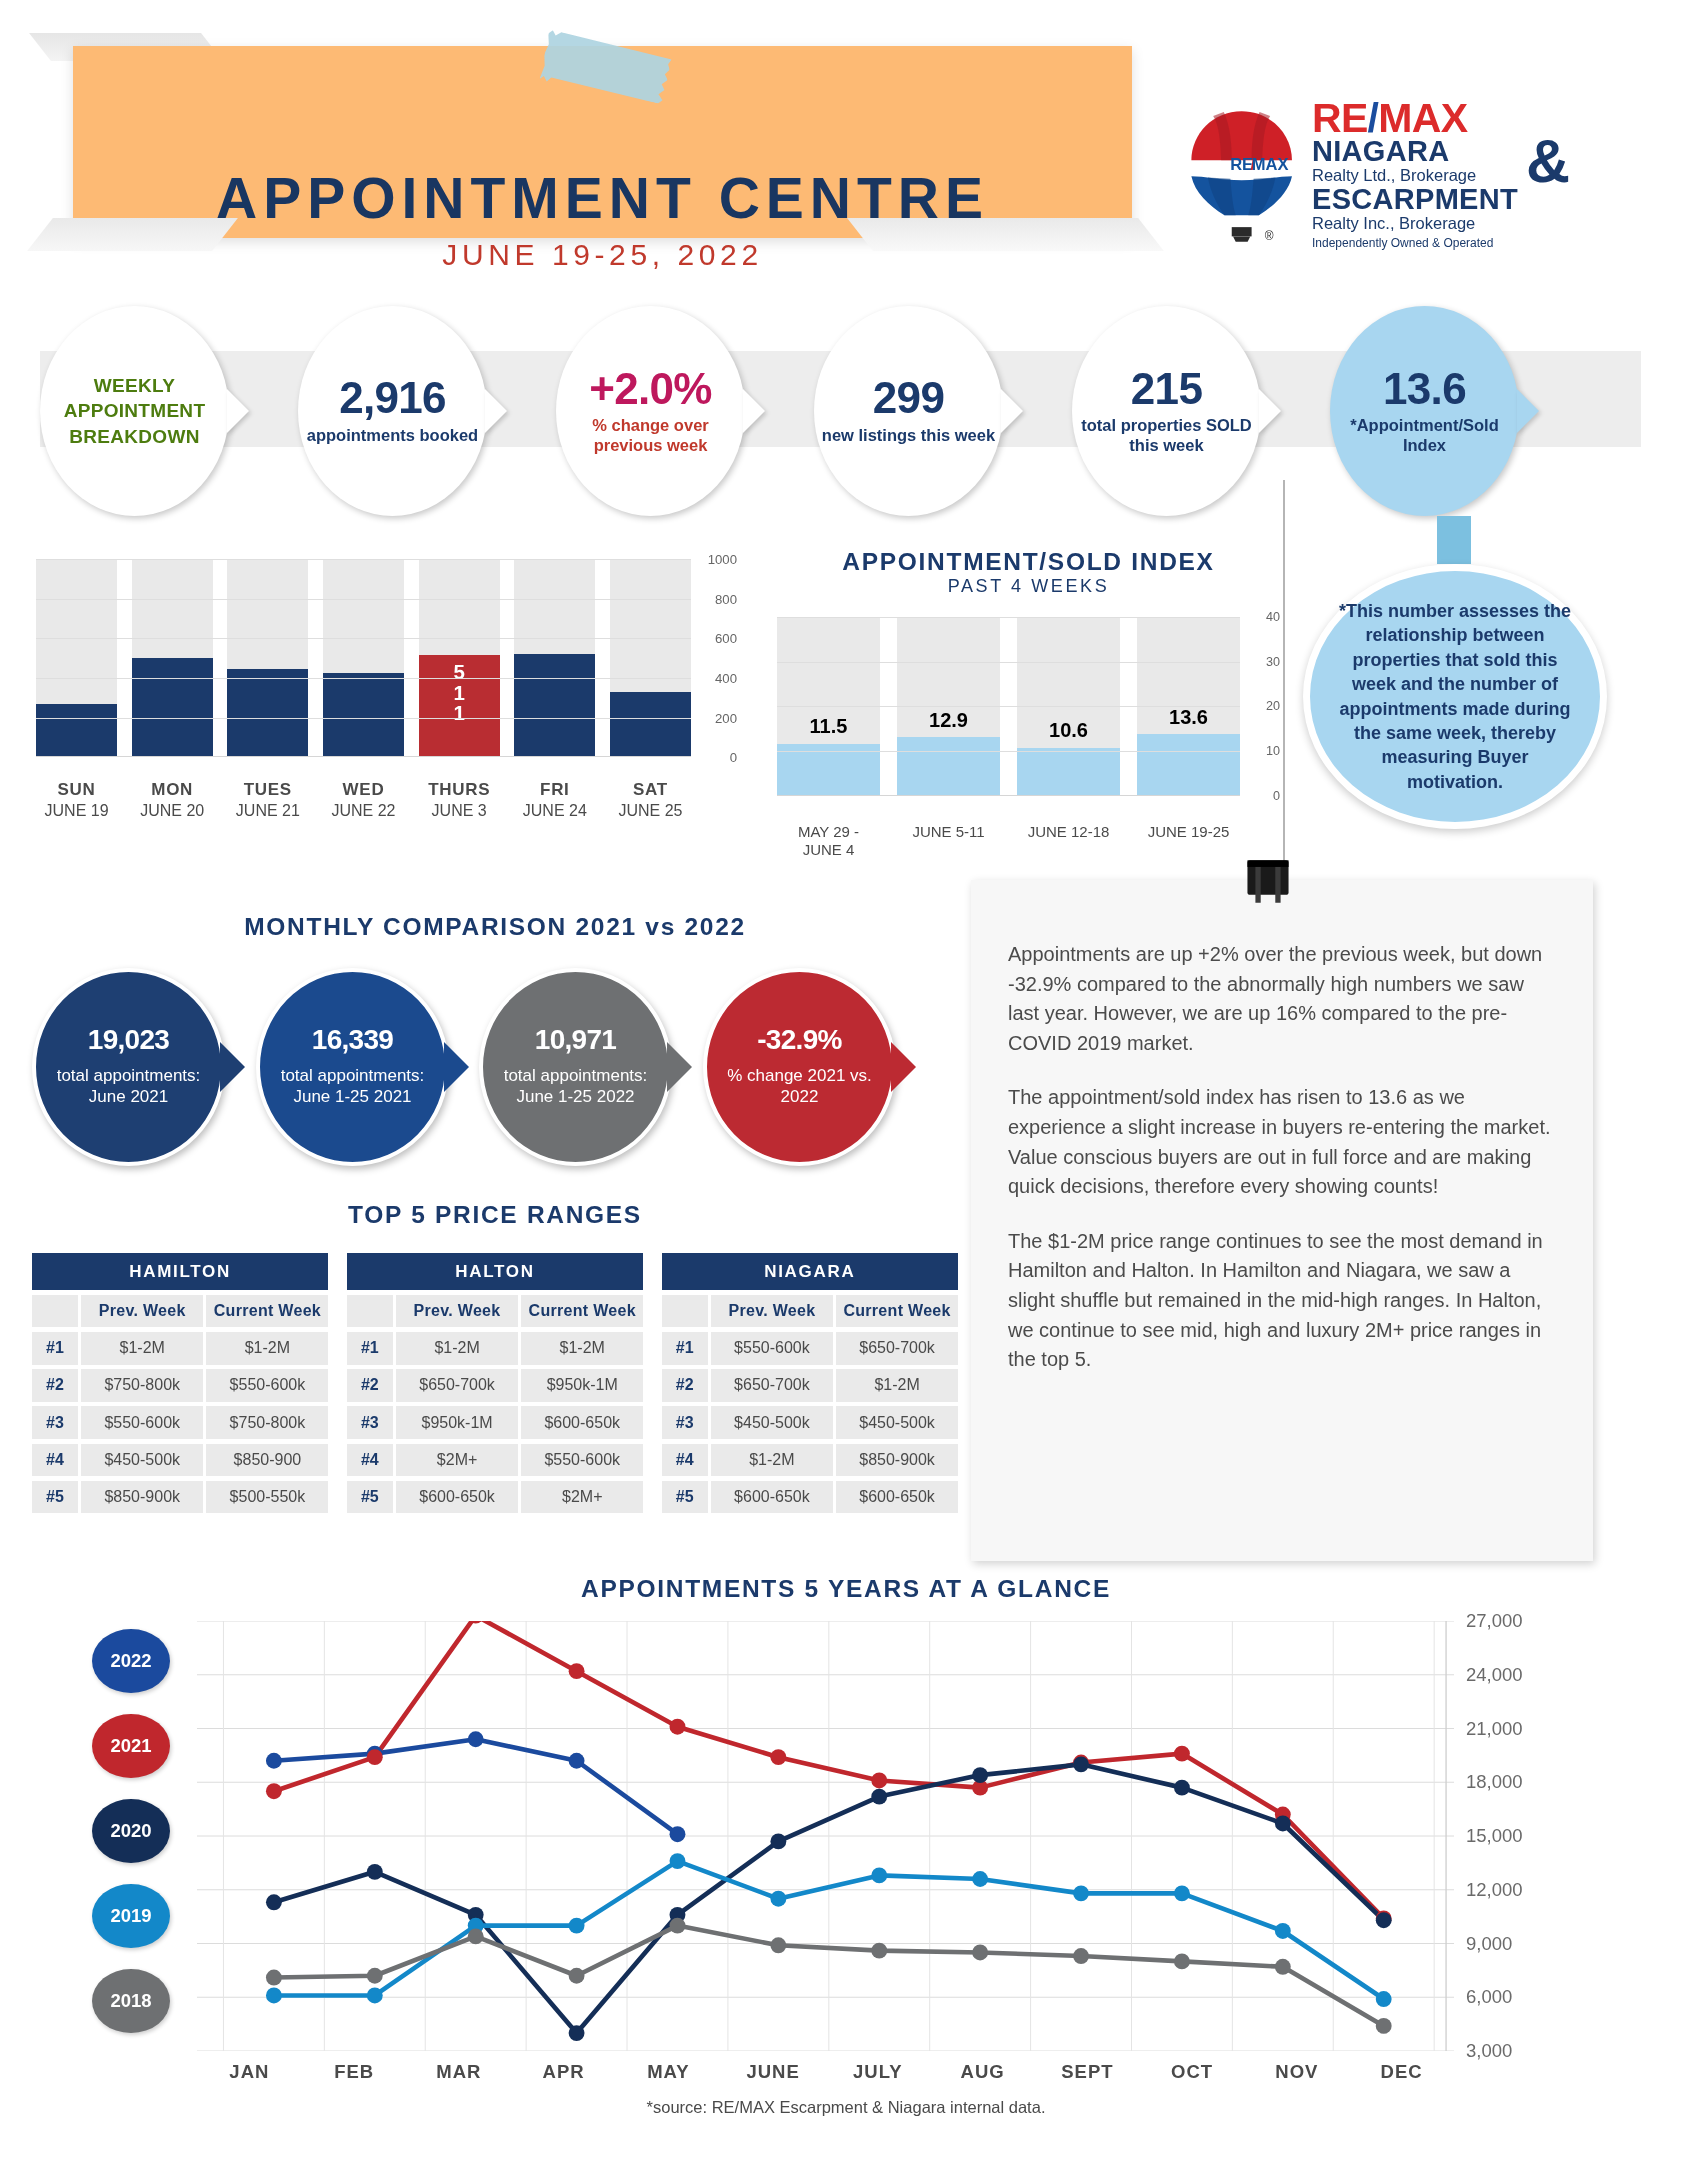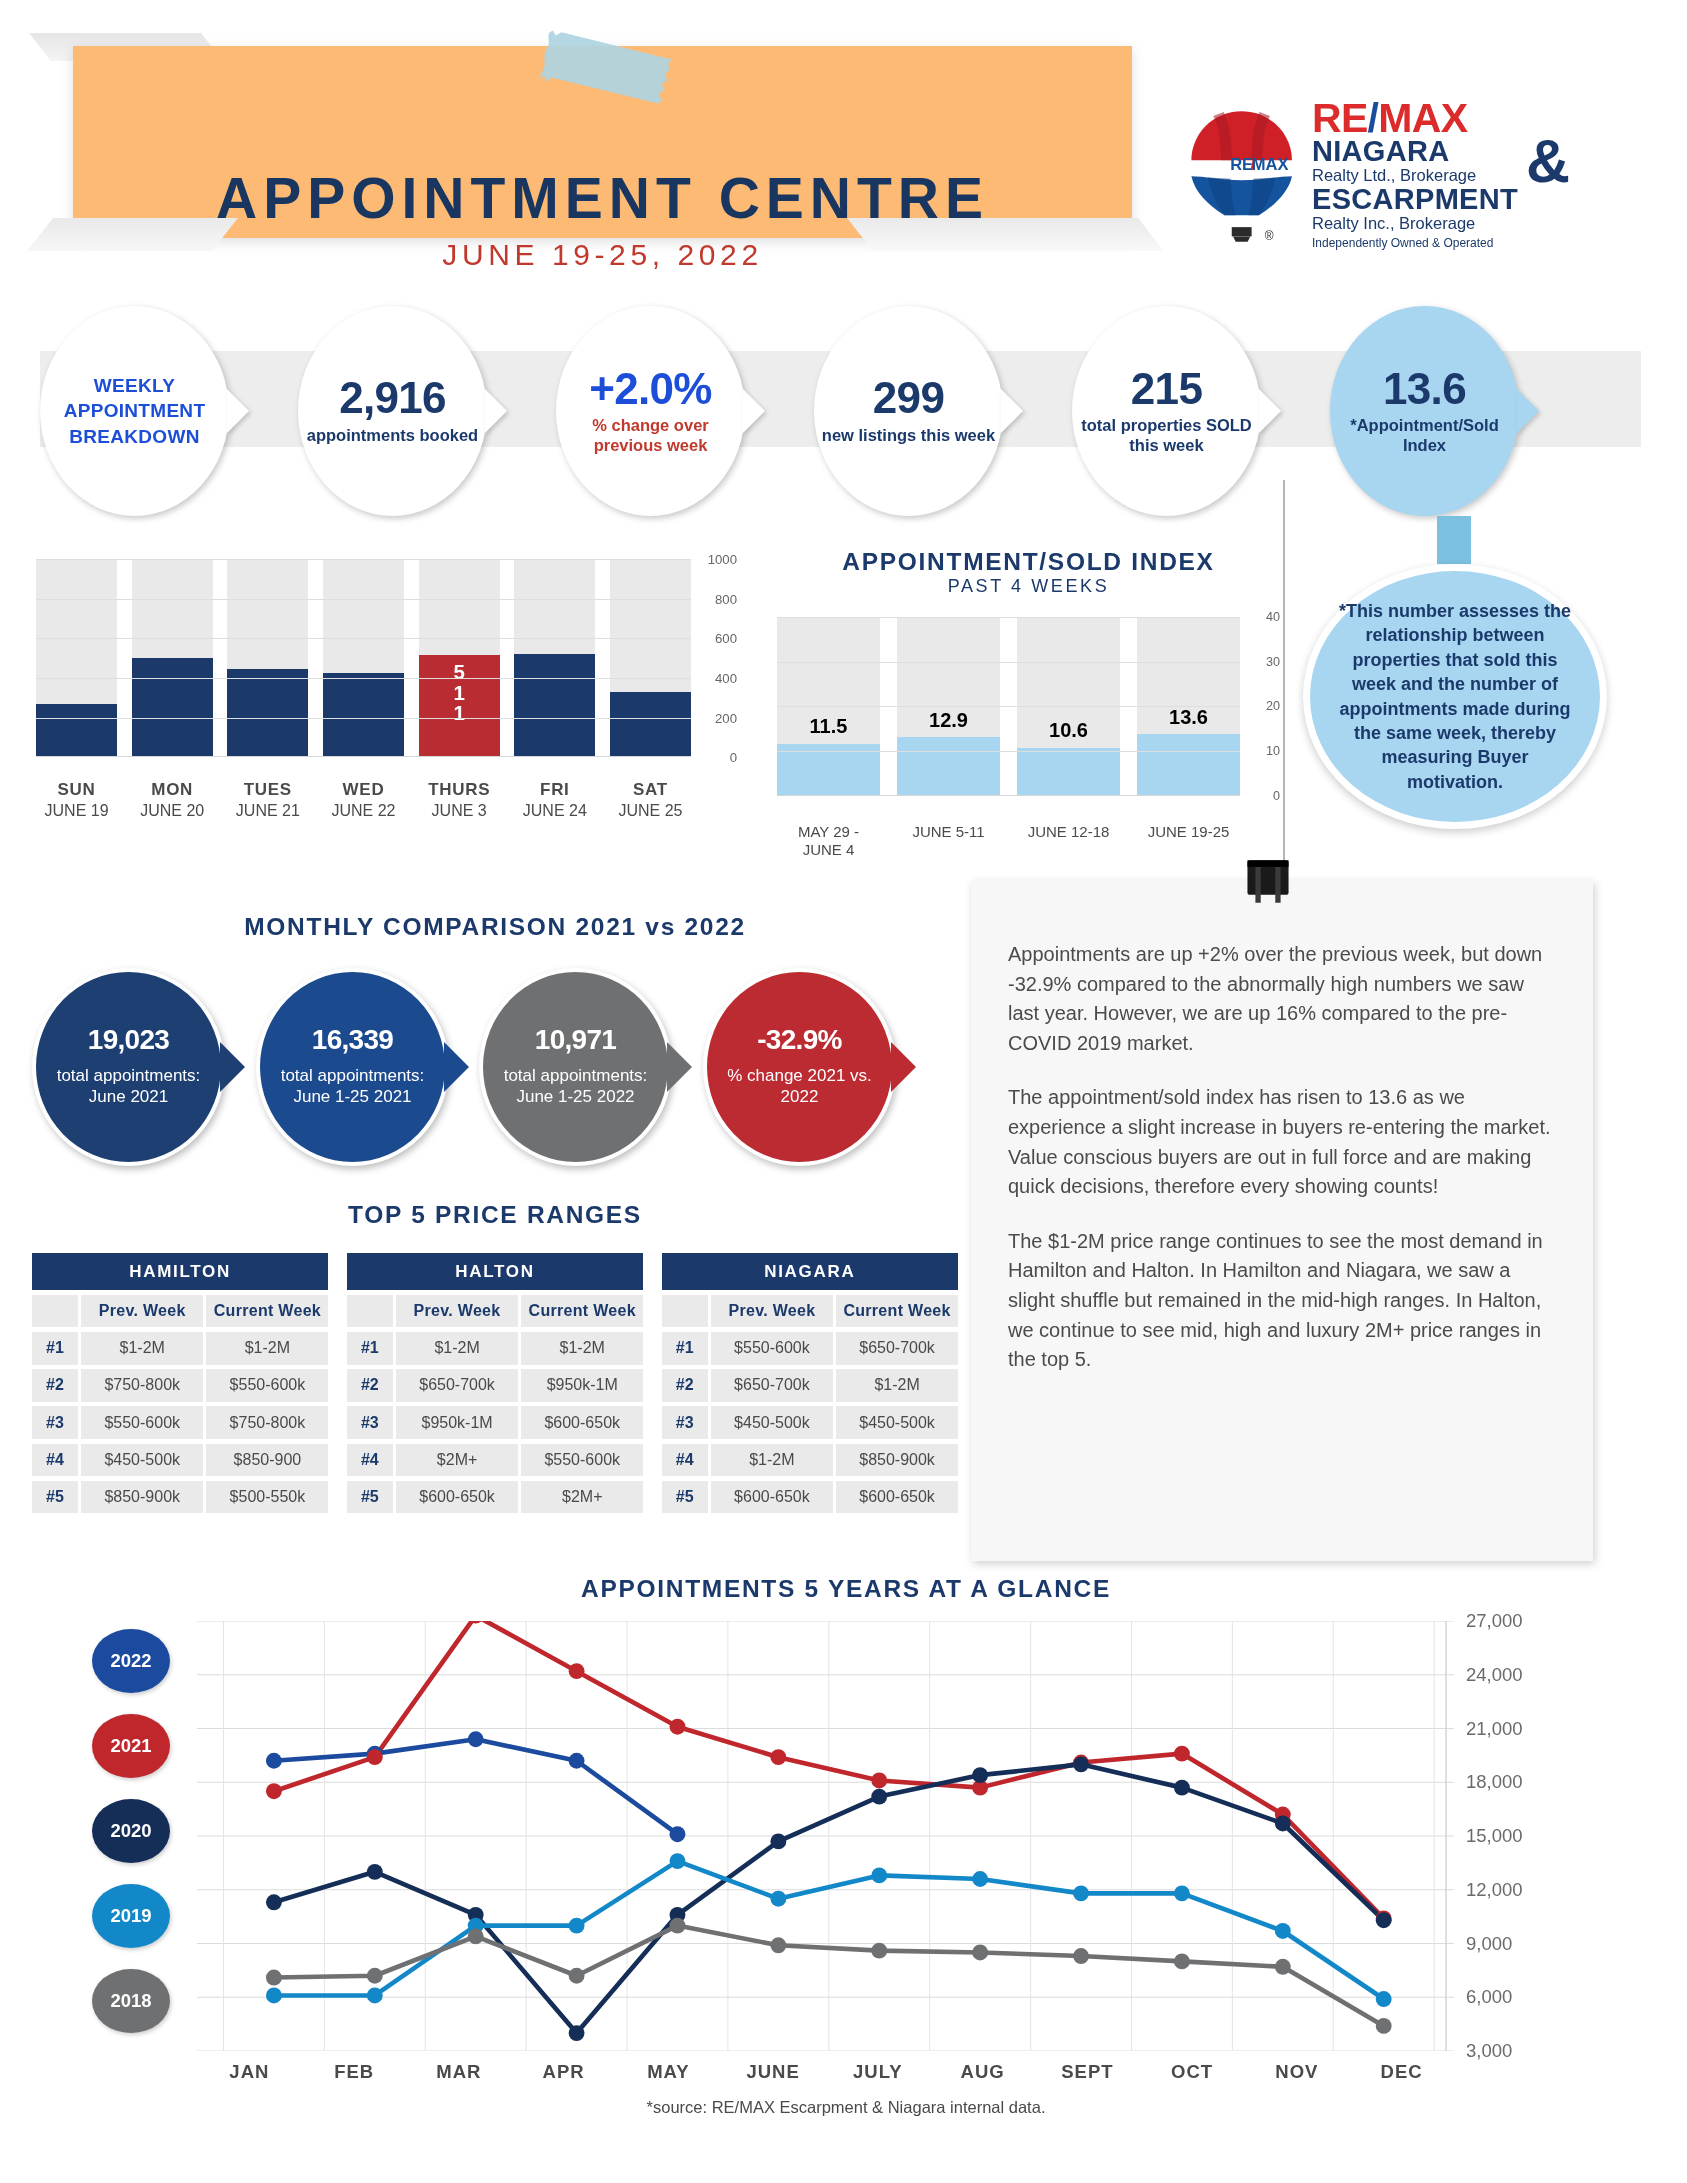--- a/index.html
+++ b/index.html
@@ -73,24 +73,24 @@
     text-align: center;
   }
   .stat.blue { background: #a8d6f0; }
   .stat .chev {
     position: absolute; right: -20px; top: 50%; margin-top: -22.5px;
     width: 0; height: 0; border-top: 22.5px solid transparent; border-bottom: 22.5px solid transparent;
     border-left: 22.5px solid #fff; filter: drop-shadow(2px 2px 2px rgba(0,0,0,0.18));
   }
   .stat.blue .chev { border-left-color: #a8d6f0; }
   .stat .big { font-size: 44px; font-weight: 800; color: #1b3a6b; line-height: 1; letter-spacing: -0.7px; }
-  .stat .big.red { color: #1d4ed8; }
+  .stat .big.red { color: #be185d; }
   .stat .lbl { font-size: 16.5px; font-weight: 700; color: #1b3a6b; line-height: 1.2; margin-top: 5.3px; }
   .stat .lbl.red { color: #c0392c; }
-  .stat .headlbl { font-size: 19px; font-weight: 800; color: #1d4ed8; line-height: 1.35; letter-spacing: 0.3px; }
+  .stat .headlbl { font-size: 19px; font-weight: 800; color: #4d7c0f; line-height: 1.35; letter-spacing: 0.3px; }
 
   
   .sec-title { font-size: 24.5px; font-weight: 800; color: #1b3a6b; letter-spacing: 1.7px; text-align: center; }
   .sec-sub { font-size: 18px; font-weight: 500; color: #1b3a6b; letter-spacing: 2.6px; text-align: center; }
 
   
   .week-block { position: absolute; left: 36px; top: 535px; width: 701px; }
   .week-chart { position: relative; margin-top: 24px; height: 212px; padding-right: 46px; }
   .wc-plot { position: relative; height: 198px; display: flex; align-items: flex-end; gap: 14.6px; border-bottom: 1.3px solid #d6d6d6; }
   .wc-col { position: relative; flex: 1; height: 100%; }

